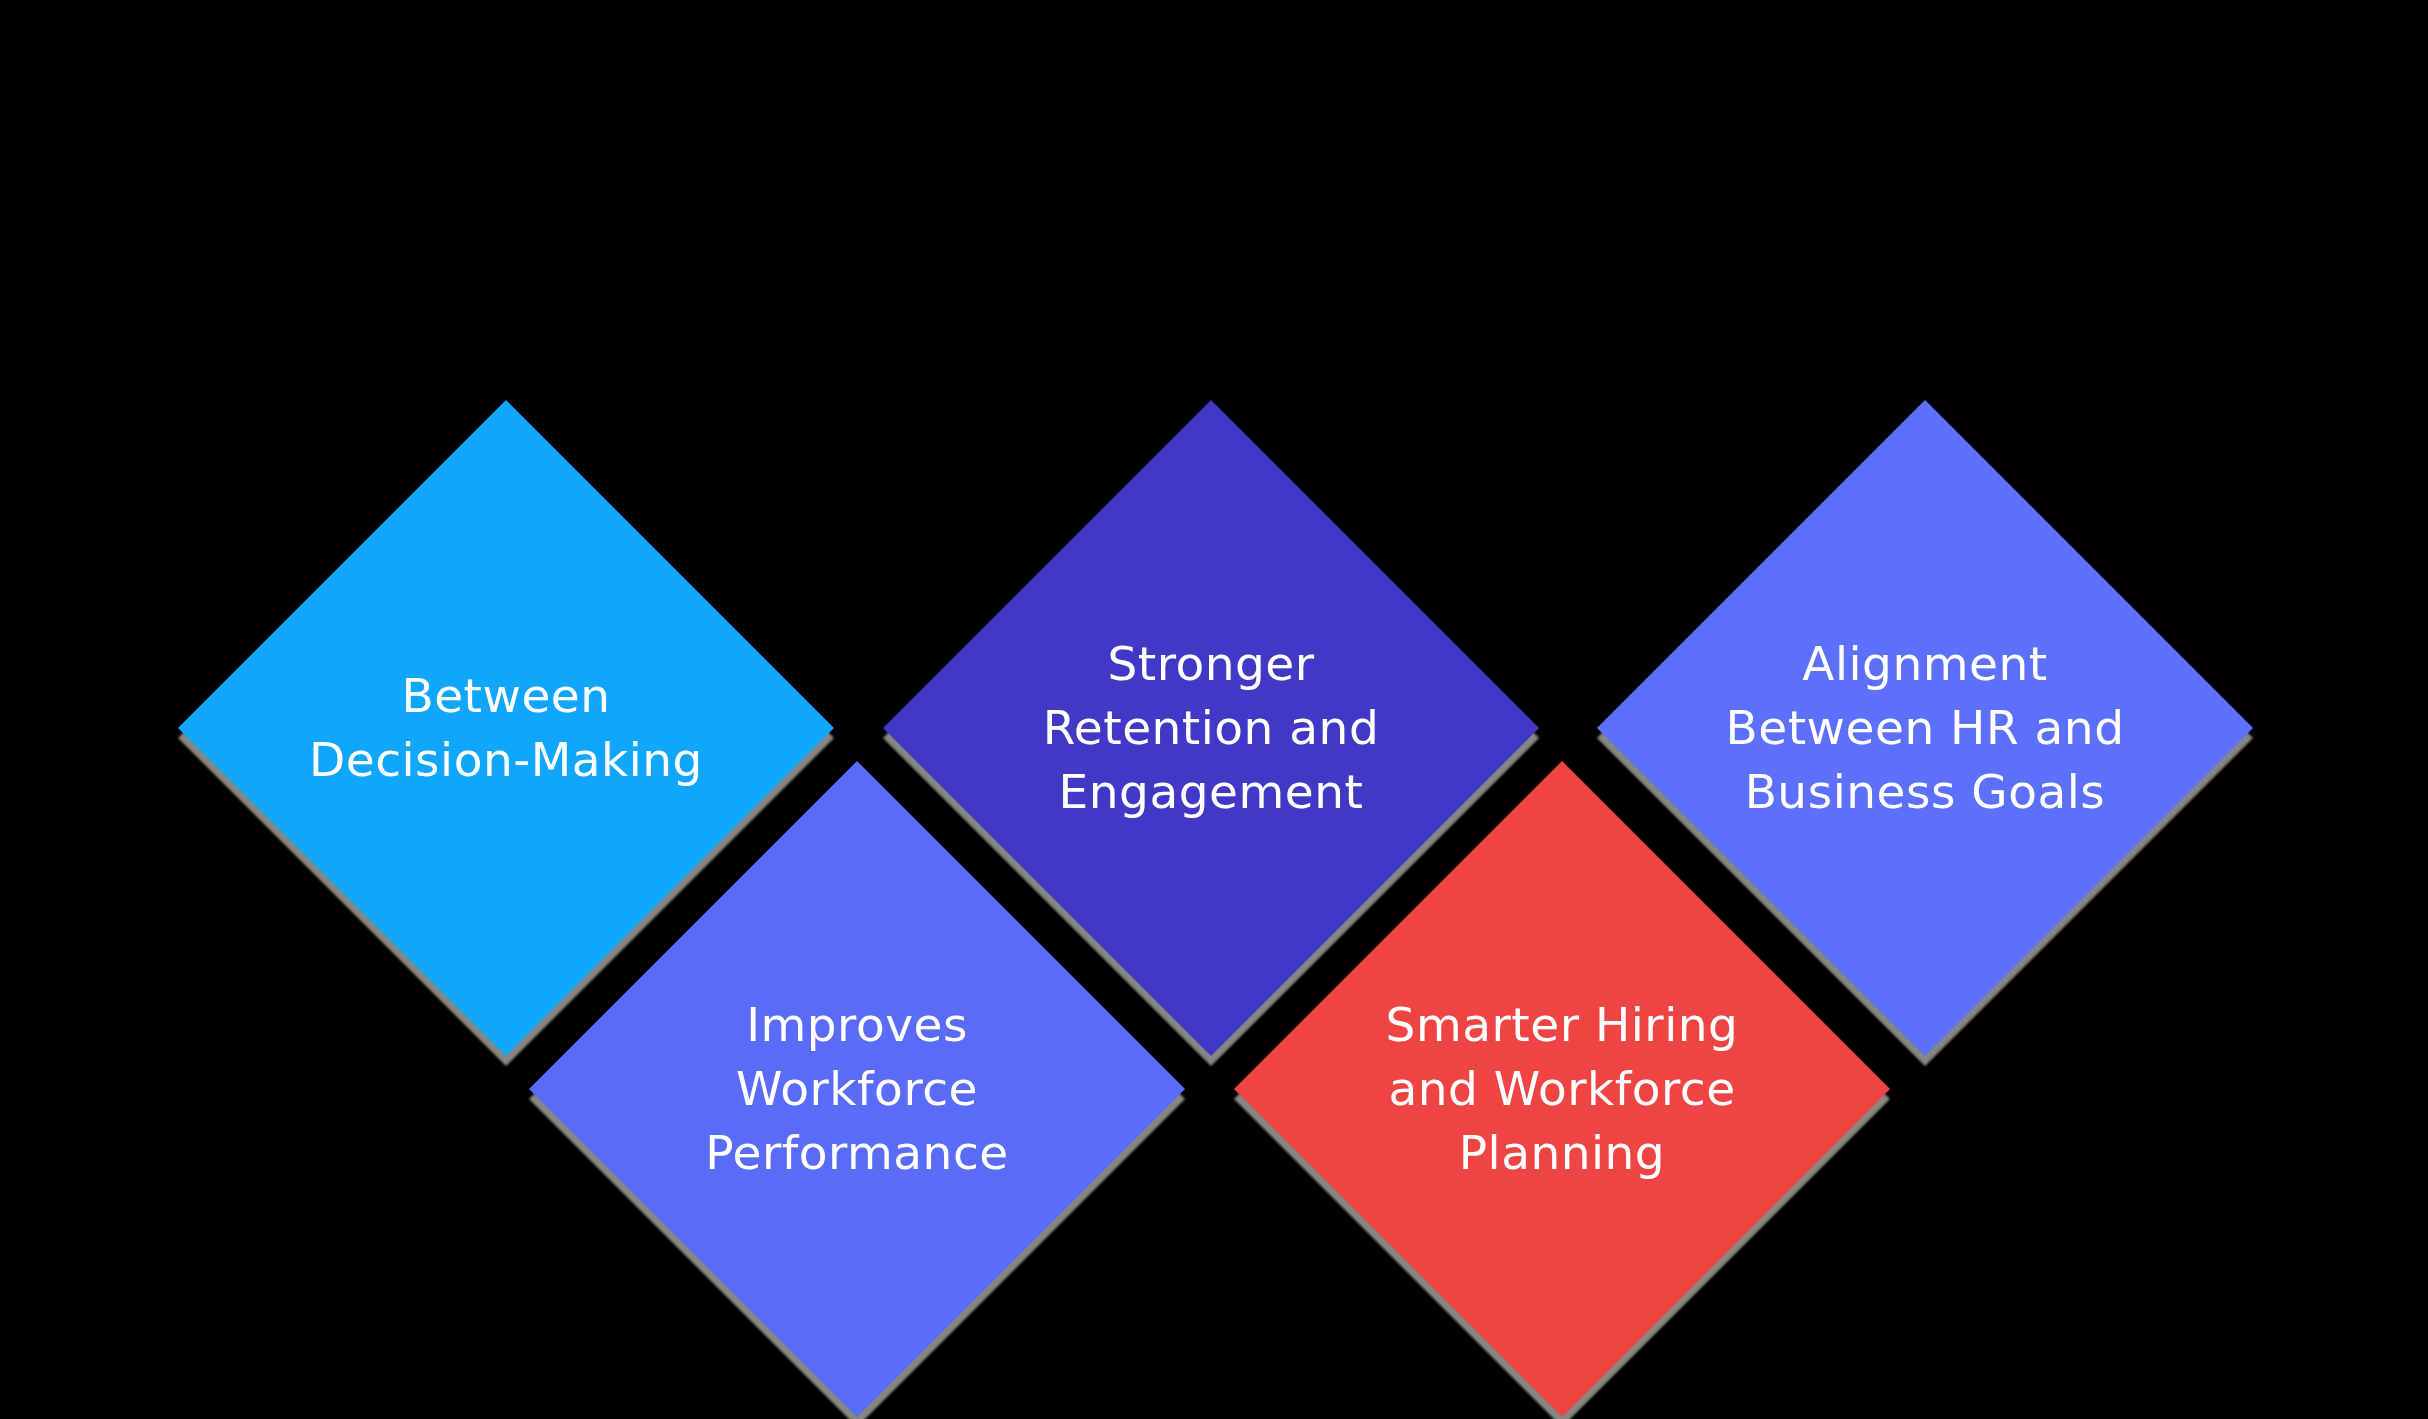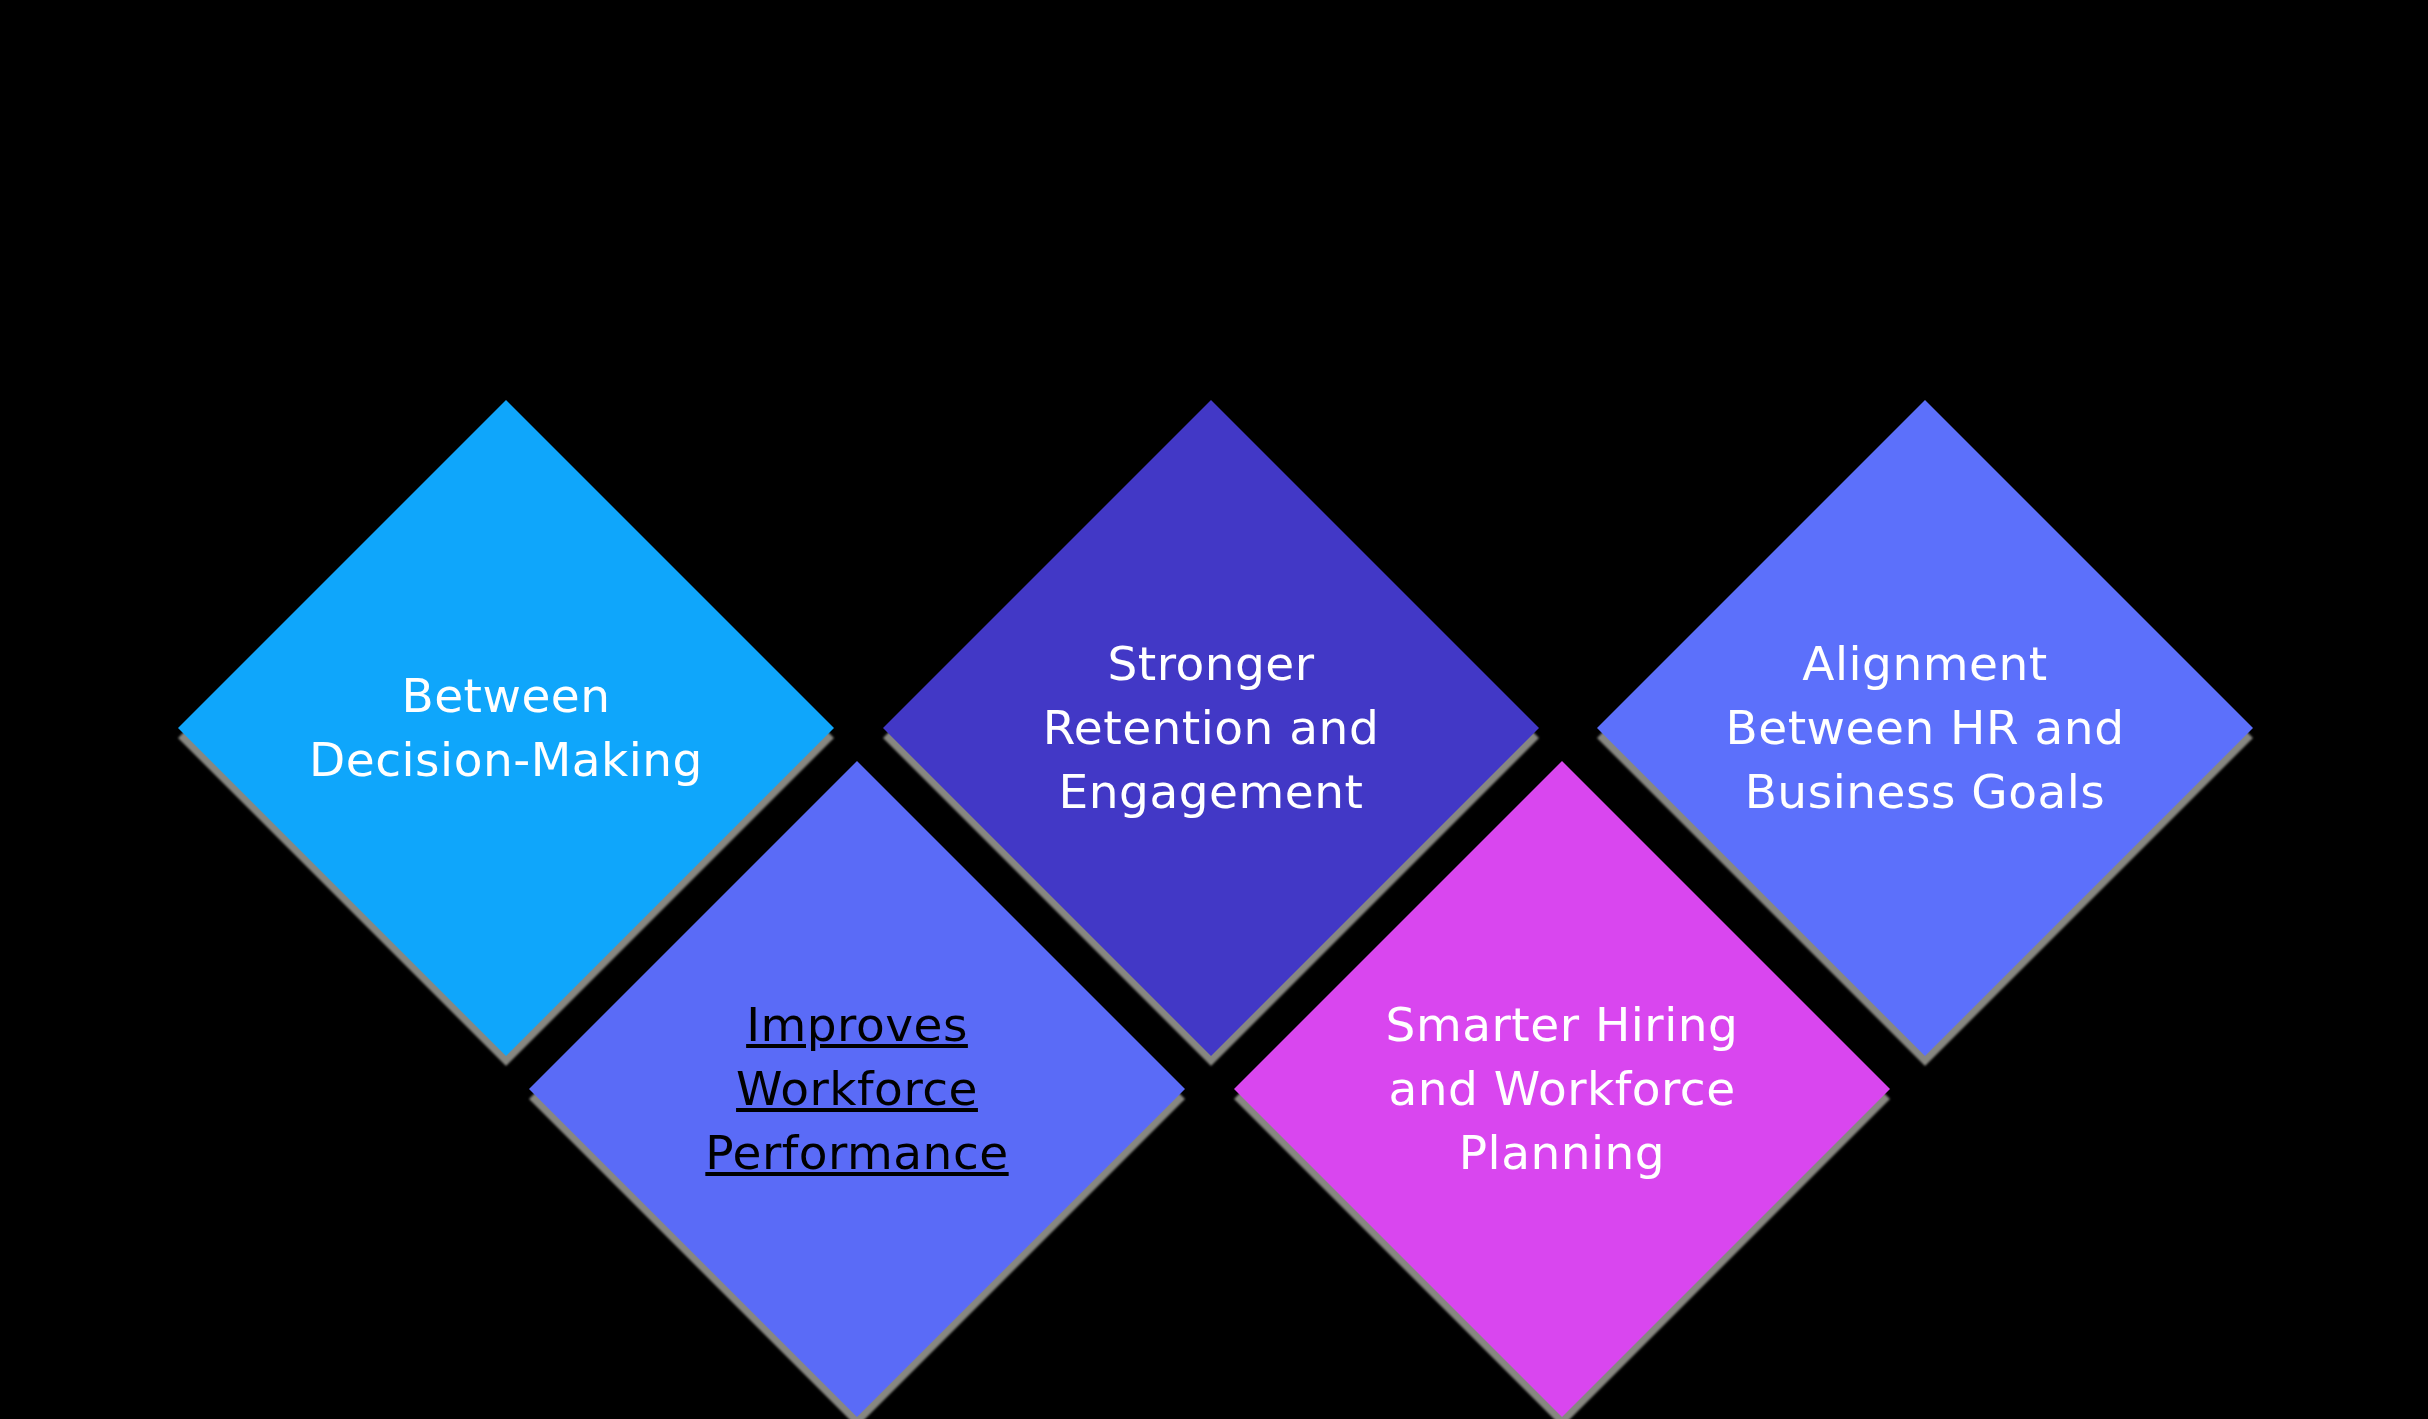--- a/index.html
+++ b/index.html
@@ -63,27 +63,27 @@
   <div class="diamond" style="left: 1597px; top: 400px;">
     <div class="shape" style="background: rgb(92, 112, 251);">
       <div class="label" style="color: rgb(255, 255, 255);">Alignment
 Between HR and
 Business Goals</div>
     </div>
   </div>
 
   <div class="diamond" style="left: 529px; top: 761px;">
     <div class="shape" style="background: rgb(90, 107, 247);">
-      <div class="label" style="color: #000000; text-decoration: underline;">Improves
+      <div class="label" style="color: #ffffff;">Improves
 Workforce
 Performance</div>
     </div>
   </div>
 
   <div class="diamond" style="left: 1234px; top: 761px;">
-    <div class="shape" style="background: #d946ef;">
+    <div class="shape" style="background: #ef4444;">
       <div class="label" style="color: rgb(255, 255, 255);">Smarter Hiring
 and Workforce
 Planning</div>
     </div>
   </div>
 
 </div>
 
 </body></html>

